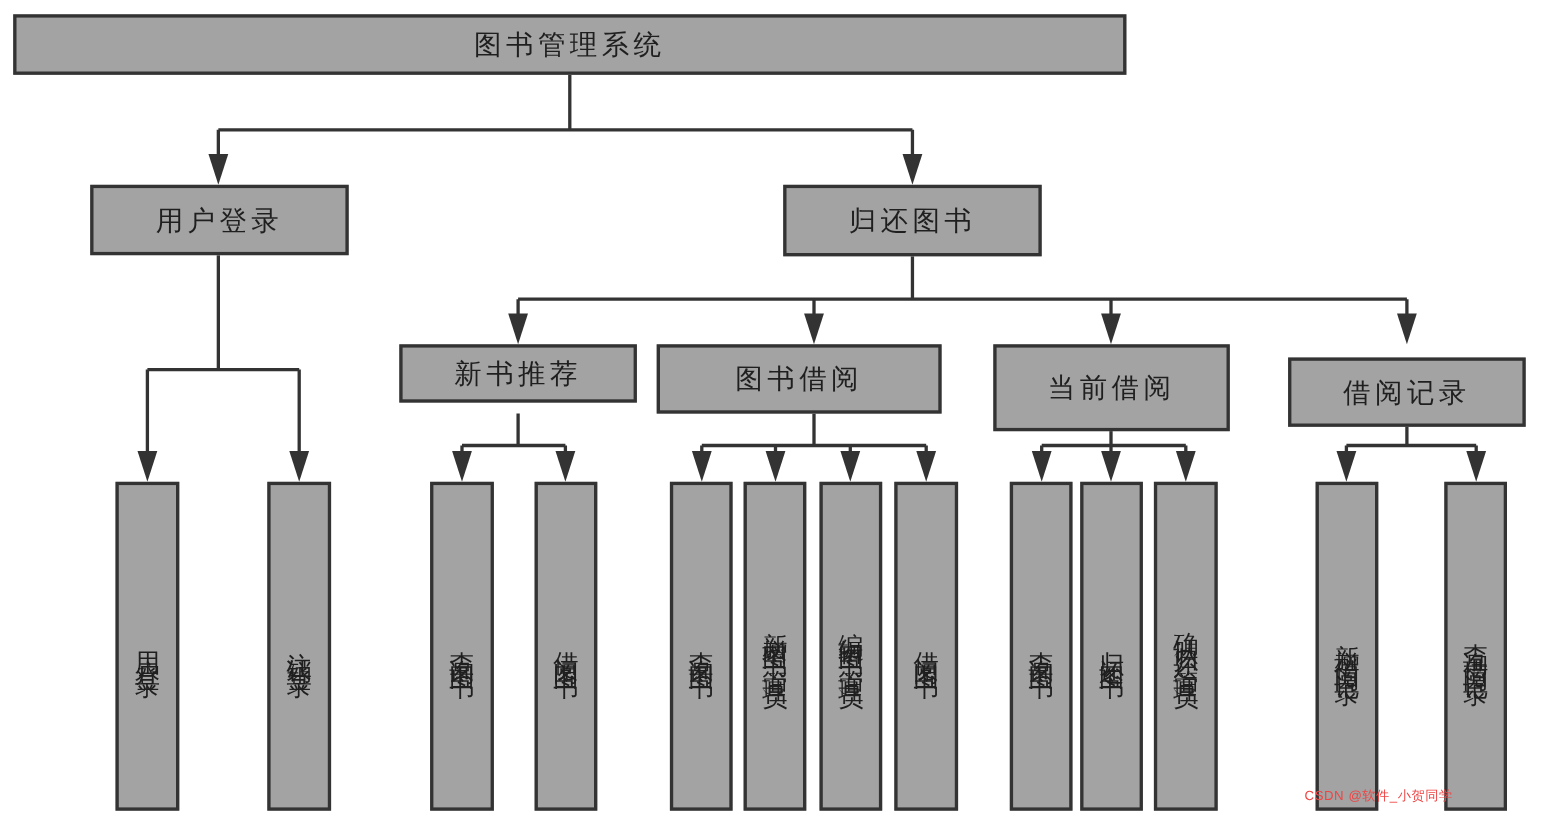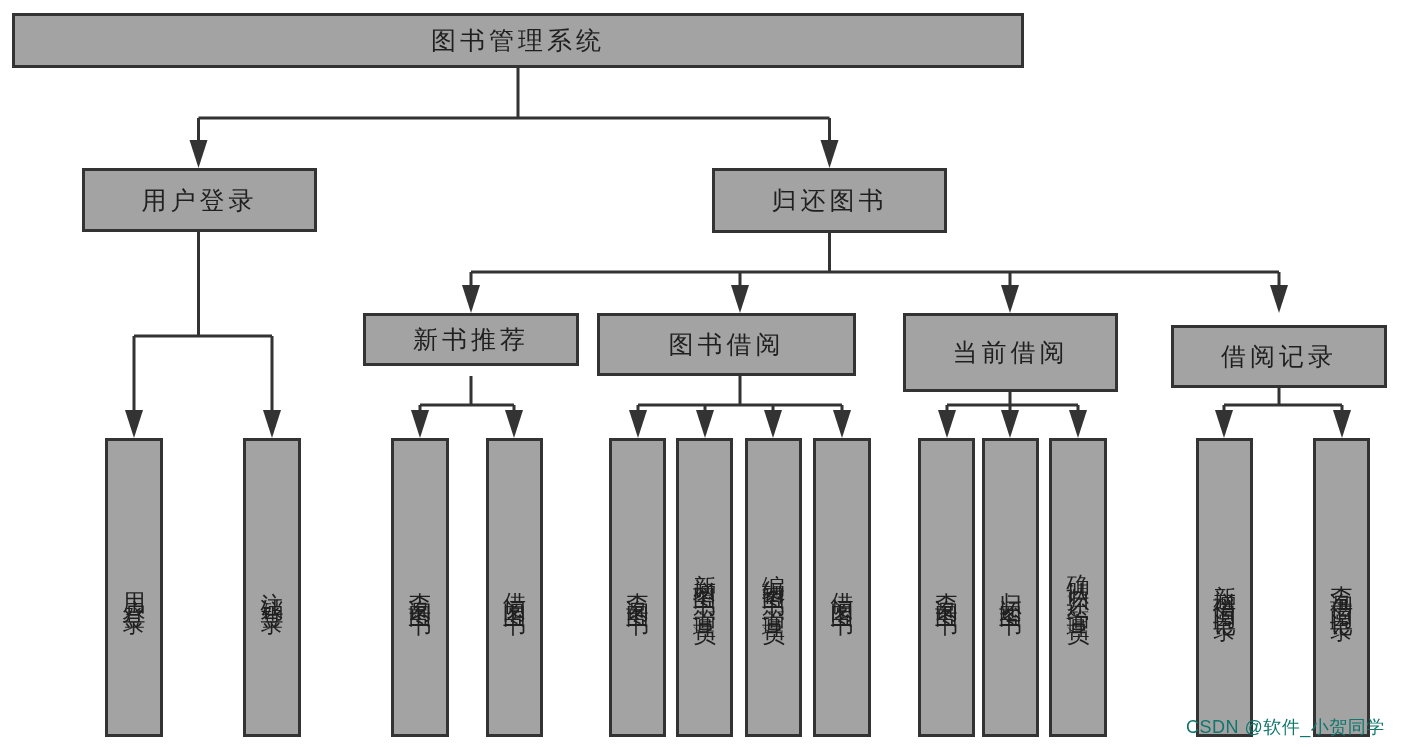--- a/index.html
+++ b/index.html
@@ -19,21 +19,21 @@
   .node.v{
     font-size:23px;
     writing-mode:vertical-rl;
     text-orientation:mixed;
     letter-spacing:7px;
     line-height:1;
     padding:6px 0;
   }
   .watermark{
     position:absolute;z-index:3;left:1186px;top:715px;
-    font-size:18px;color:#0f766e;letter-spacing:0.5px;white-space:nowrap;
+    font-size:12px;color:#ef4444;letter-spacing:0.5px;white-space:nowrap;
   }
 </style>
 </head>
 <body>
 
 <div class="stage">
 
   <svg class="wires" viewBox="0 0 1405 747" xmlns="http://www.w3.org/2000/svg">
     <g stroke="#333333" stroke-width="3" fill="none">
 

